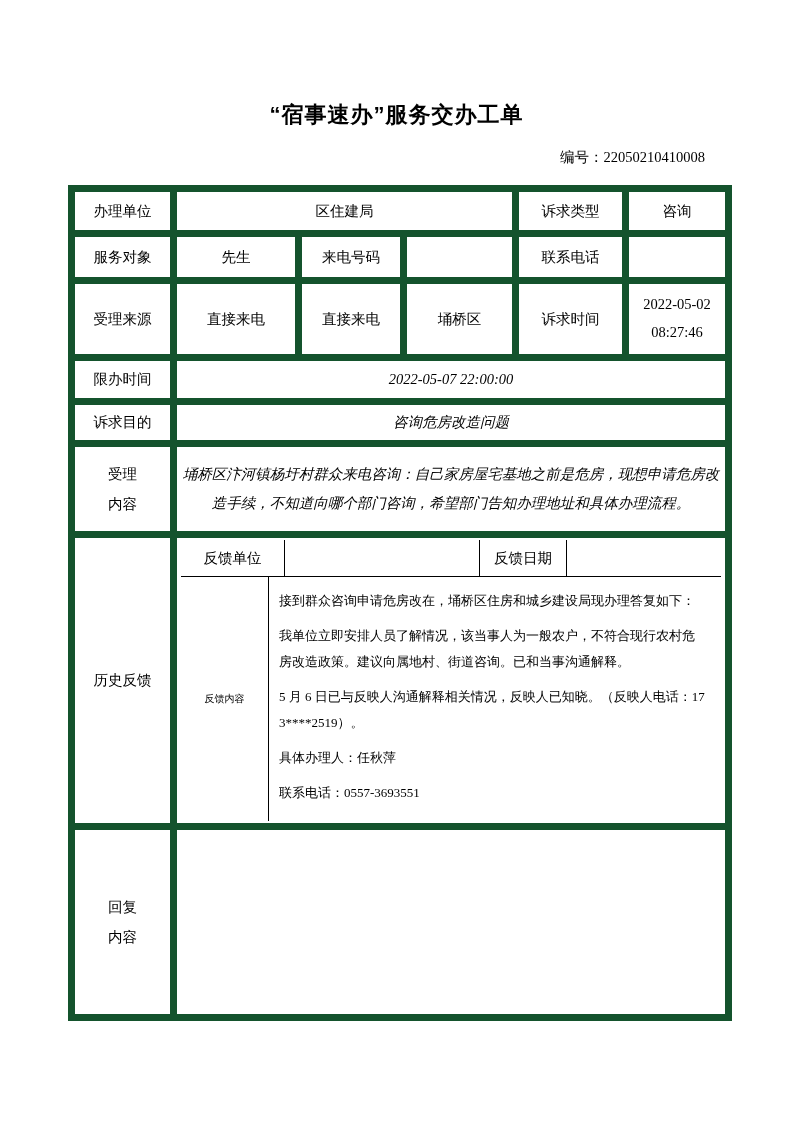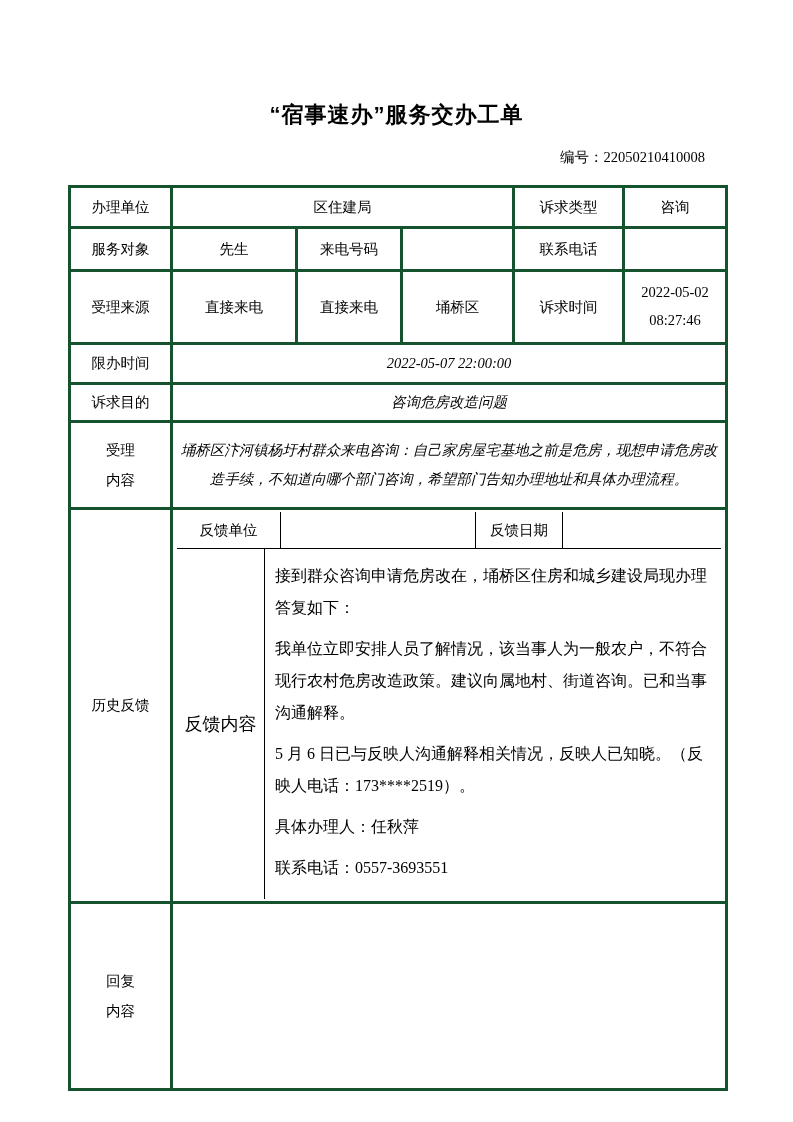--- a/index.html
+++ b/index.html
@@ -32,21 +32,21 @@
     font-size: 14.5px;
     padding-right: 20px;
     margin-bottom: 18px;
   }
   table.form-table {
     border-collapse: collapse;
     table-layout: fixed;
     width: 657px;
   }
   table.form-table td {
-    border: 3px solid #14532d;
+    border: 7px solid #14532d;
     font-size: 14.5px;
     text-align: center;
     vertical-align: middle;
     padding: 2px 4px;
     word-break: break-all;
   }
   td.left {
     text-align: left;
     padding-left: 9px;
     padding-right: 12px;
@@ -95,28 +95,28 @@
     display: flex;
     min-height: 236px;
   }
   .hf-content-label {
     width: 88px;
     display: flex;
     align-items: center;
     justify-content: center;
     border-right: 1px solid #000000;
     box-sizing: border-box;
-    font-size: 18px;
+    font-size: 10px;
     text-align: right;
   }
   .hf-content-body {
     flex: 1;
     text-align: left;
     padding: 2px 14px 6px 10px;
-    font-size: 16px;
+    font-size: 13px;
   }
   .hf-content-body p {
     margin: 9px 0;
     line-height: 2;
     word-break: break-all;
   }
 </style>
 </head>
 <body>
 

